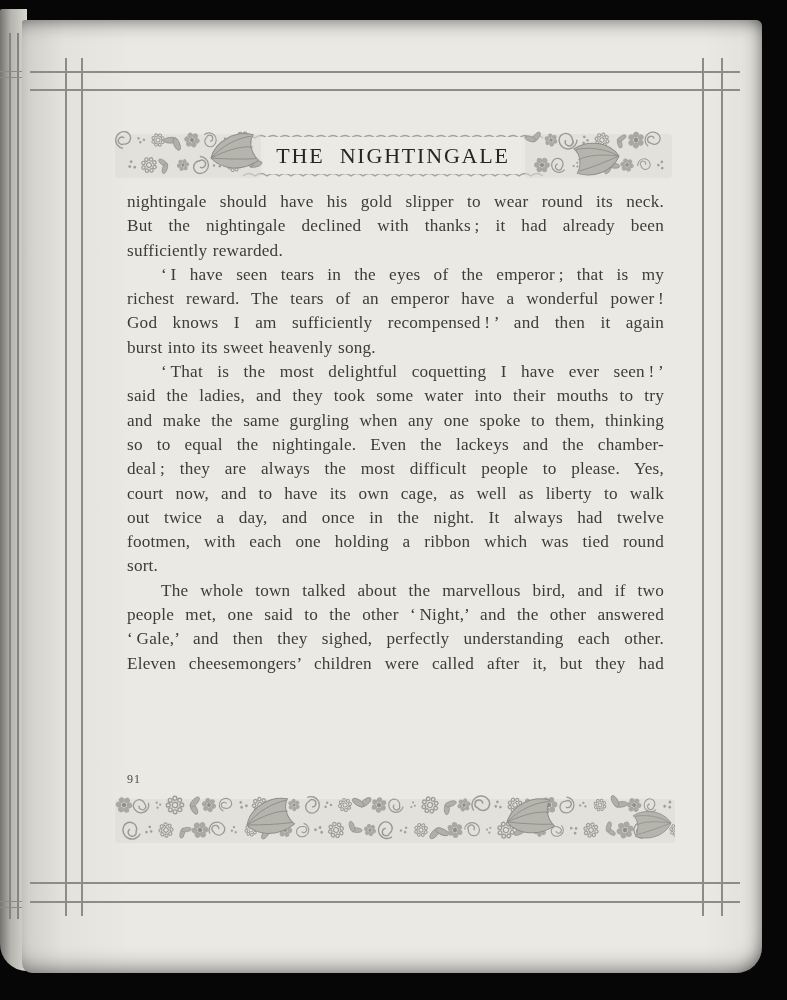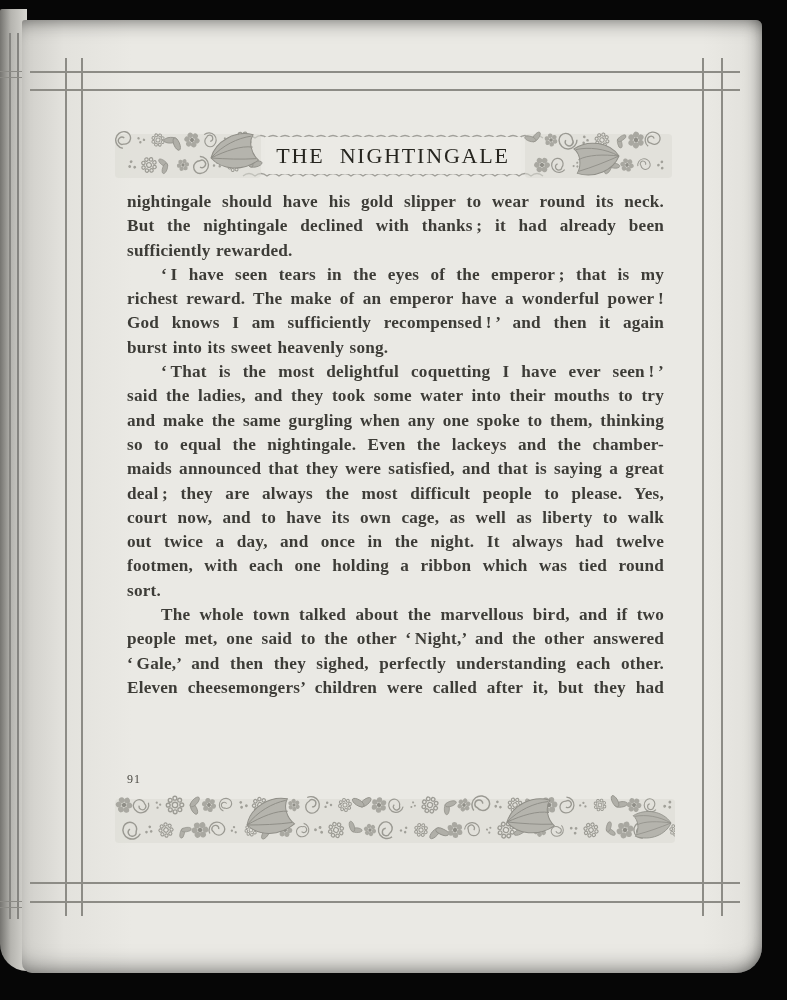--- a/index.html
+++ b/index.html
@@ -50,21 +50,21 @@
     background:#ebeae5;
     line-height:37px;text-align:center;white-space:nowrap;
     font-size:22px;letter-spacing:1.8px;word-spacing:8px;color:#26251f;
   }
   
   .body-text{
     position:absolute;left:105px;top:170px;width:537px;
     font-size:17.2px;line-height:24.3px;color:#3d3c37;
     letter-spacing:.2px;word-spacing:1px;
   }
-  .line{text-align:justify;text-align-last:justify;font-weight:bold;}
+  .line{text-align:justify;text-align-last:justify;}
   .line.last{text-align-last:left;}
   .line.indent{text-indent:34px;}
   .page-number{
     position:absolute;top:752px;left:105px;width:537px;
     font-size:12px;letter-spacing:1px;color:#4c4b45;
   }
   .hidden-defs{position:absolute;width:0;height:0;}
 </style>
 </head>
 <body>
@@ -176,28 +176,27 @@
           <use href="#orn-fan" transform="translate(504,26) scale(-0.95,0.95) rotate(8)"></use>
         </svg>
       <div class="title-box">THE NIGHTINGALE</div>
     </div>
 
     <div id="body-text" class="body-text">
         <div class="line">nightingale should have his gold slipper to wear round its neck.</div>
         <div class="line">But the nightingale declined with thanks ; it had already been</div>
         <div class="line last">sufficiently rewarded.</div>
         <div class="line indent">‘ I have seen tears in the eyes of the emperor ; that is my</div>
-        <div class="line">richest reward. The make of an emperor have a wonderful power !</div>
+        <div class="line">richest reward. The tears of an emperor have a wonderful power !</div>
         <div class="line">God knows I am sufficiently recompensed ! ’ and then it again</div>
         <div class="line last">burst into its sweet heavenly song.</div>
         <div class="line indent">‘ That is the most delightful coquetting I have ever seen ! ’</div>
         <div class="line">said the ladies, and they took some water into their mouths to try</div>
         <div class="line">and make the same gurgling when any one spoke to them, thinking</div>
         <div class="line">so to equal the nightingale. Even the lackeys and the chamber-</div>
-        <div class="line">maids announced that they were satisfied, and that is saying a great</div>
         <div class="line">deal ; they are always the most difficult people to please. Yes,</div>
         <div class="line">court now, and to have its own cage, as well as liberty to walk</div>
         <div class="line">out twice a day, and once in the night. It always had twelve</div>
         <div class="line">footmen, with each one holding a ribbon which was tied round</div>
         <div class="line last">sort.</div>
         <div class="line indent">The whole town talked about the marvellous bird, and if two</div>
         <div class="line">people met, one said to the other ‘ Night,’ and the other answered</div>
         <div class="line">‘ Gale,’ and then they sighed, perfectly understanding each other.</div>
         <div class="line">Eleven cheesemongers’ children were called after it, but they had</div>
       </div>

